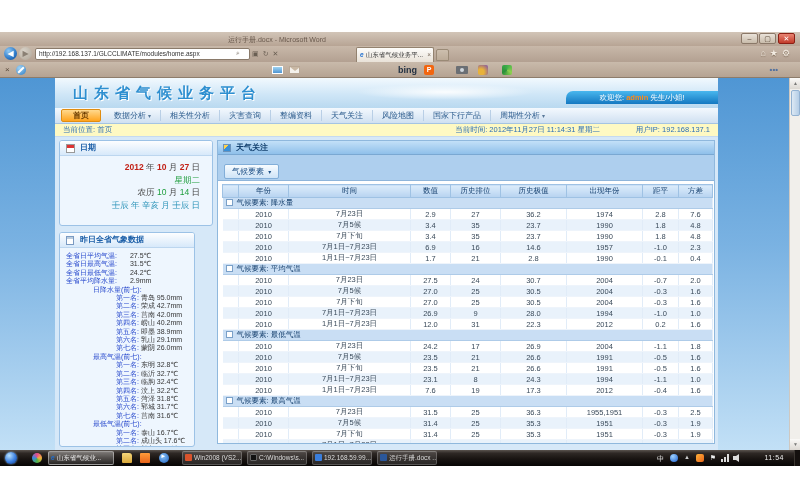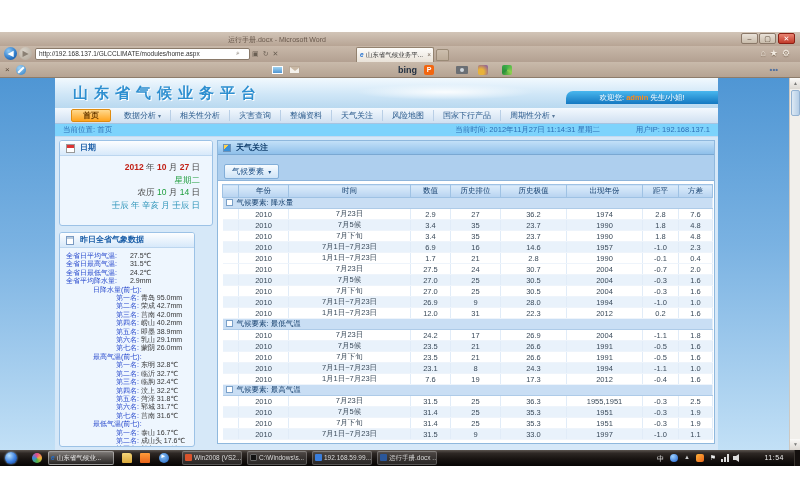--- a/index.html
+++ b/index.html
@@ -90,26 +90,26 @@
     background:linear-gradient(180deg,#49b7ee,#1478c1); border-radius:7px 0 0 0;
     color:#fff; font-size:7.5px; line-height:13px; text-align:center; }
   .wuser { color:#ff8c1a; font-weight:bold; }
 
   .pnav { position:absolute; left:0; top:30px; width:663px; height:16px;
     background:linear-gradient(180deg,#f4f9fe,#cfe0f1); border-bottom:1px solid #a5c4e2;
     display:flex; align-items:center; font-size:8px; color:#2a5a8c; }
   .nitem { padding:0 9px; cursor:default; white-space:nowrap; }
   .nitem:not(.nactive){ border-right:1px solid #b9cfe6; }
   .nitem:last-child{ border-right:none; }
-  .nactive { margin-left:16px; margin-right:4px; height:13px; line-height:12px;
+  .nactive { margin-left:6px; margin-right:4px; height:13px; line-height:12px;
     background:linear-gradient(180deg,#ffd98e,#ffa41e); border:1px solid #e08c10;
     border-radius:2px; color:#6b3c00; font-weight:bold; padding:0 11px; }
   .narr { font-size:6px; margin-left:2px; color:#5a7a9a; }
 
-  .pcrumb { position:absolute; left:0; top:46px; width:663px; height:13px; background:#7dd3fc;
+  .pcrumb { position:absolute; left:0; top:46px; width:663px; height:13px; background:#fef9c3;
     border-bottom:1px solid #c5daf0; font-size:7.5px; color:#2d6fb5; line-height:12px; }
   .crleft { position:absolute; left:8px; }
   .crtime { position:absolute; right:118px; }
   .crip { position:absolute; right:8px; }
 
   .pcontent { position:absolute; left:0; top:59px; width:663px; height:313px;
     background:#d6e8f8; }
 
   
   .sbar { position:absolute; left:4px; top:3px; width:154px; height:307px; }
@@ -417,20 +417,23 @@
                       <td class="selc"></td>
                       <td>2010</td>
                       <td>1月1日~7月23日</td>
                       <td>1.7</td>
                       <td>21</td>
                       <td>2.8</td>
                       <td>1990</td>
                       <td>-0.1</td>
                       <td>0.4</td>
                     </tr>
+                    <tr class="grow">
+                      <td class="gcell" colspan="9"><span class="cb"></span><span class="glbl">气候要素: 平均气温</span></td>
+                    </tr>
                     <tr>
                       <td class="selc"></td>
                       <td>2010</td>
                       <td>7月23日</td>
                       <td>27.5</td>
                       <td>24</td>
                       <td>30.7</td>
                       <td>2004</td>
                       <td>-0.7</td>
                       <td>2.0</td>

